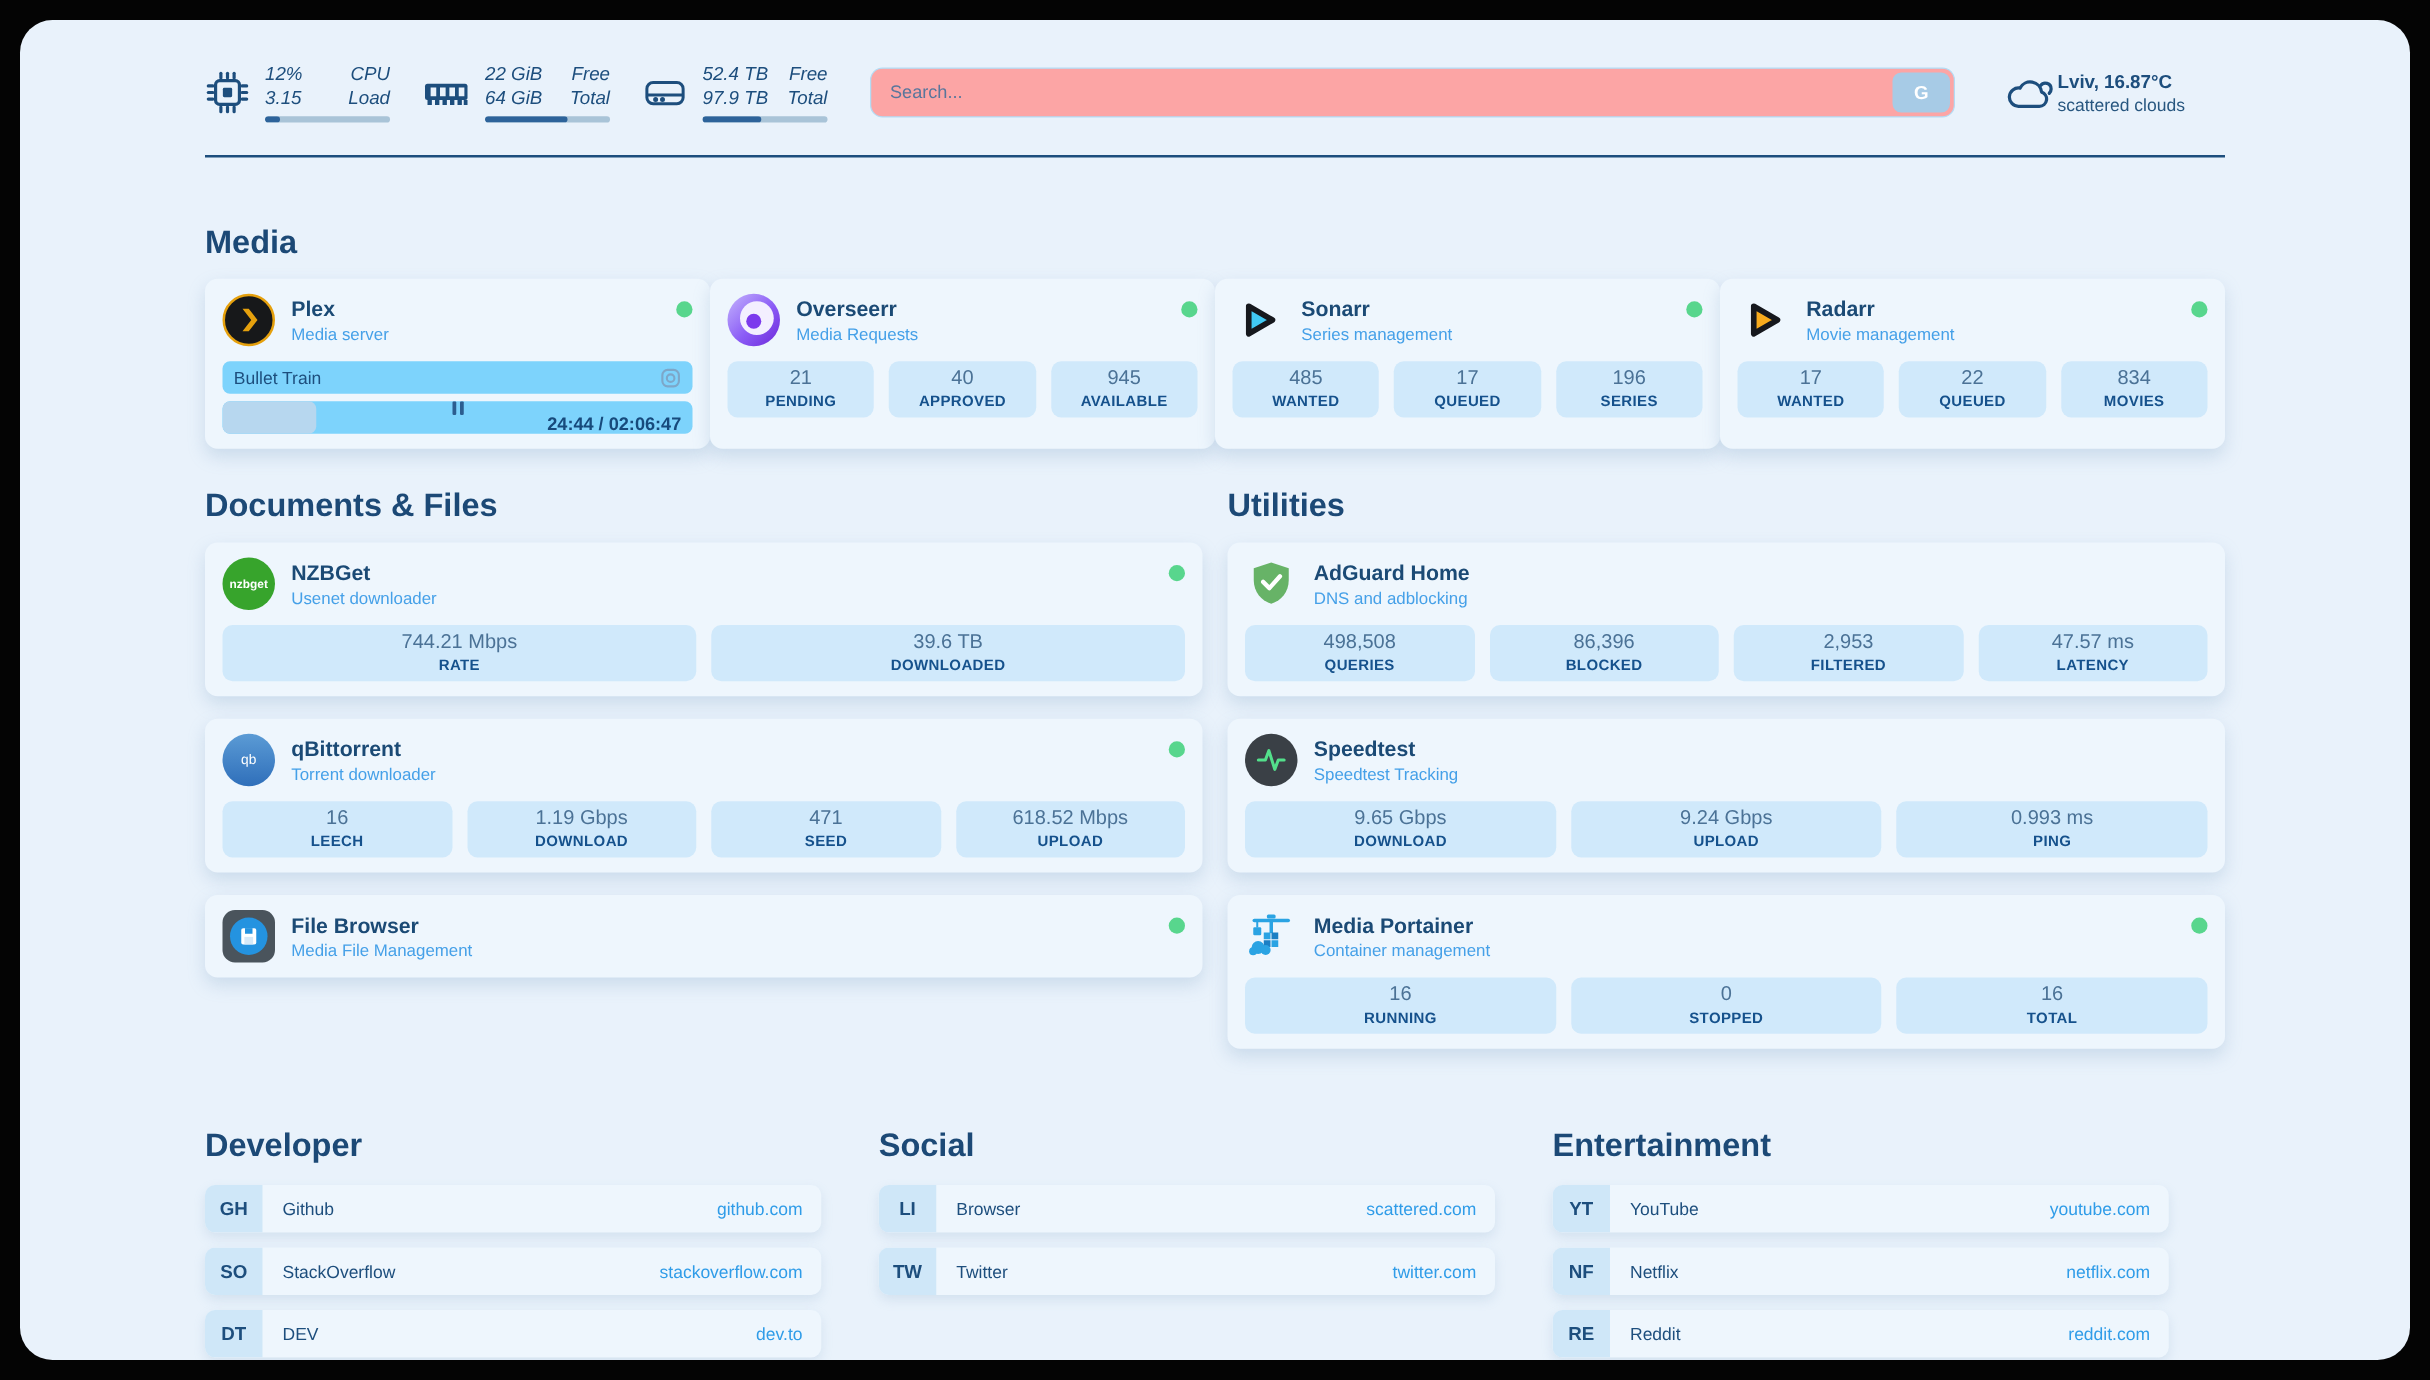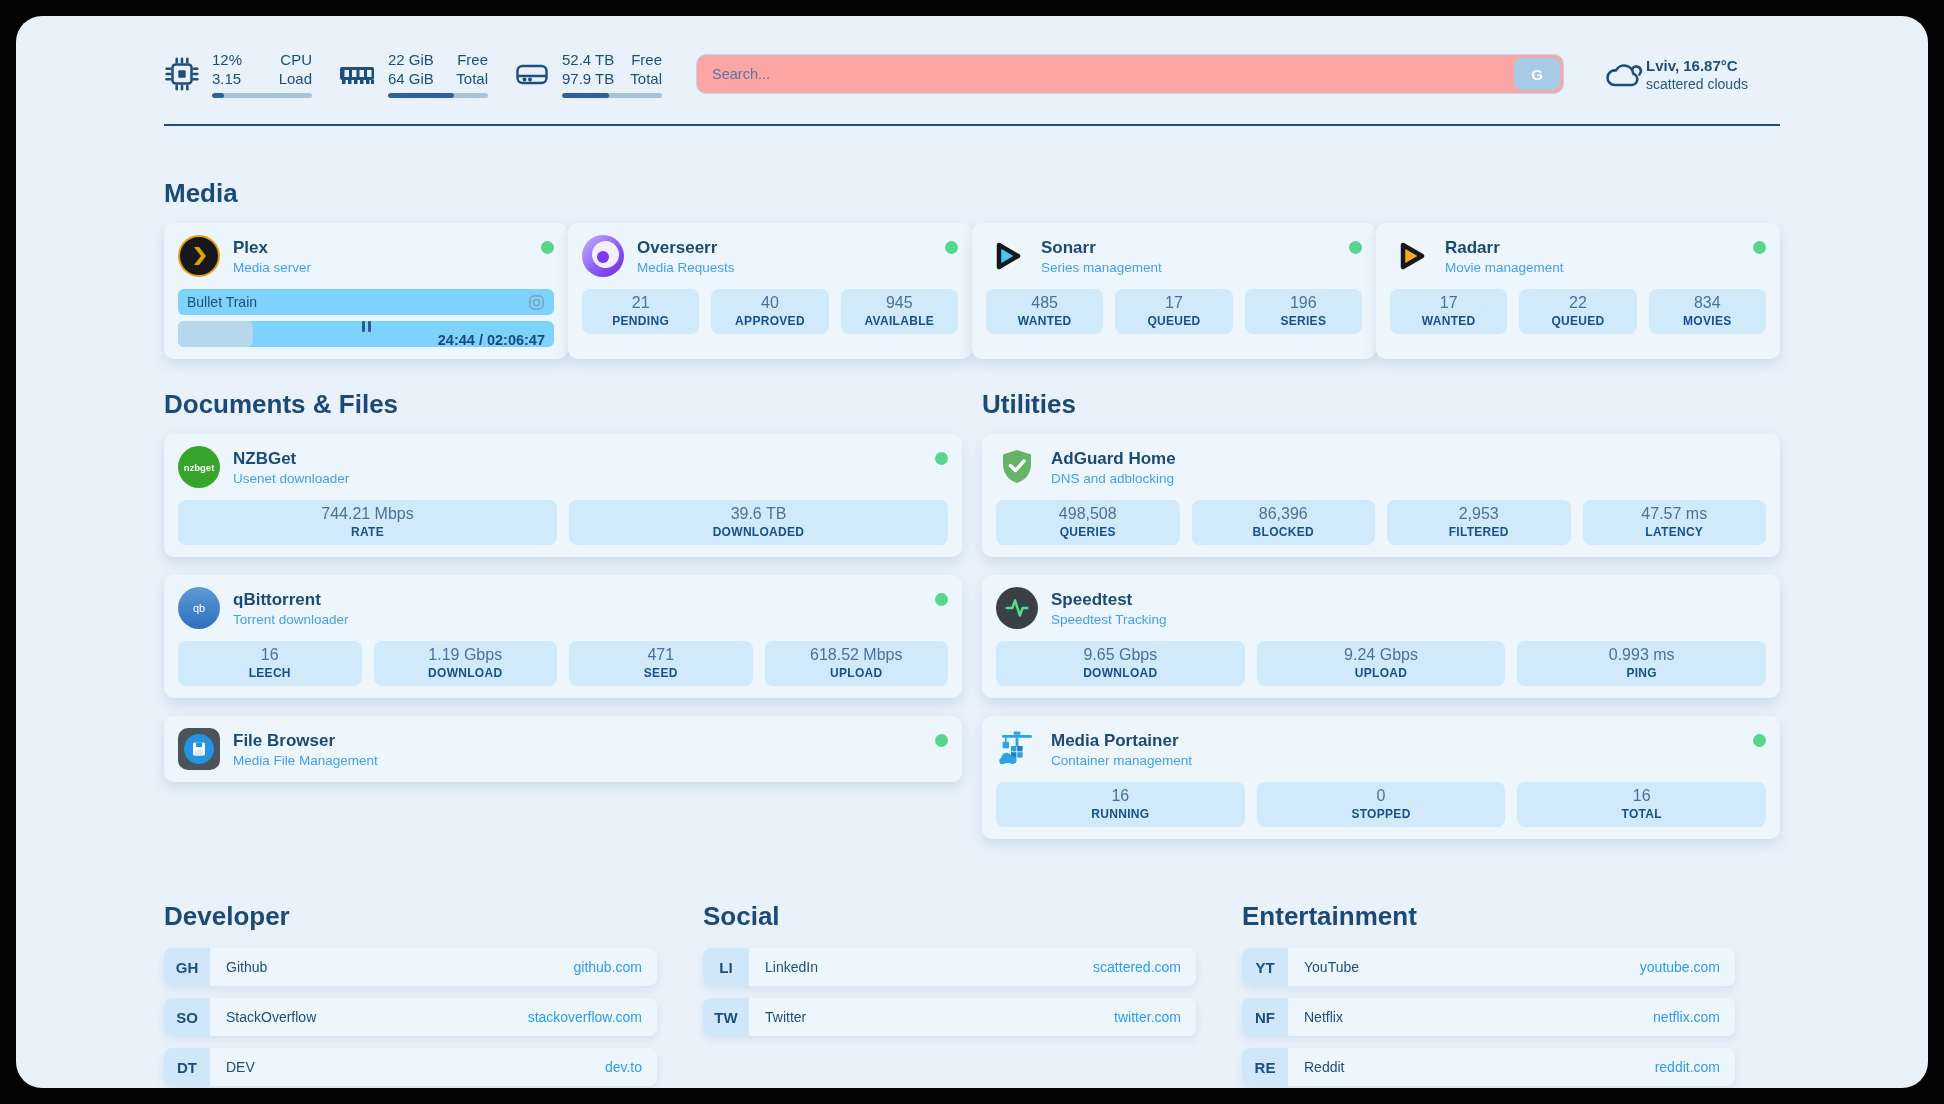--- a/index.html
+++ b/index.html
@@ -2,21 +2,21 @@
 <html><head>
 <meta charset="utf-8">
 <style>
   * { margin:0; padding:0; box-sizing:border-box; }
   html,body { width:1944px; height:1104px; background:#040404; font-family:"Liberation Sans", sans-serif; overflow:hidden; }
   .panel { position:absolute; inset:16px; background:#e9f2fb; border-radius:26px; overflow:hidden; }
   .content { width:1616px; margin:0 auto; padding-top:34px; }
 
   
   .topbar { display:flex; align-items:center; }
-  .sysstats { display:flex; align-items:center; gap:26px; }
+  .sysstats { display:flex; align-items:center; gap:26px;font-style:italic; }
   .sys-stat { display:flex; align-items:center; gap:12px; }
   .sys-icon { color:#1d4e7d; display:flex; align-items:center; }
   .sys-body { width:100px; }
   .sys-rows { display:flex; justify-content:space-between; }
   .sys-col { display:flex; flex-direction:column; }
   .sys-col.left span { text-align:left; }
   .sys-col.right span { text-align:right; }
   .sys-col span { font-size:15px; line-height:19px; color:#1d4e7d; font-weight:500; }
   .sys-bar { margin-top:5px; height:5px; border-radius:3px; background:#a9c4d8; overflow:hidden; }
   .sys-fill { height:100%; background:#2d639a; border-radius:3px; }
@@ -539,21 +539,21 @@
           <span class="bm-url">dev.to</span>
         </div>
       </div>
     </div>
 
     <div>
       <div class="section-title">Social</div>
       <div class="bm-rows">
         <div class="bm-row">
           <span class="bm-abbr">LI</span>
-          <span class="bm-name">LinkedIn</span>
+          <span class="bm-name">Browser</span>
           <span class="bm-url">scattered.com</span>
         </div>
         <div class="bm-row">
           <span class="bm-abbr">TW</span>
           <span class="bm-name">Twitter</span>
           <span class="bm-url">twitter.com</span>
         </div>
       </div>
     </div>
 

